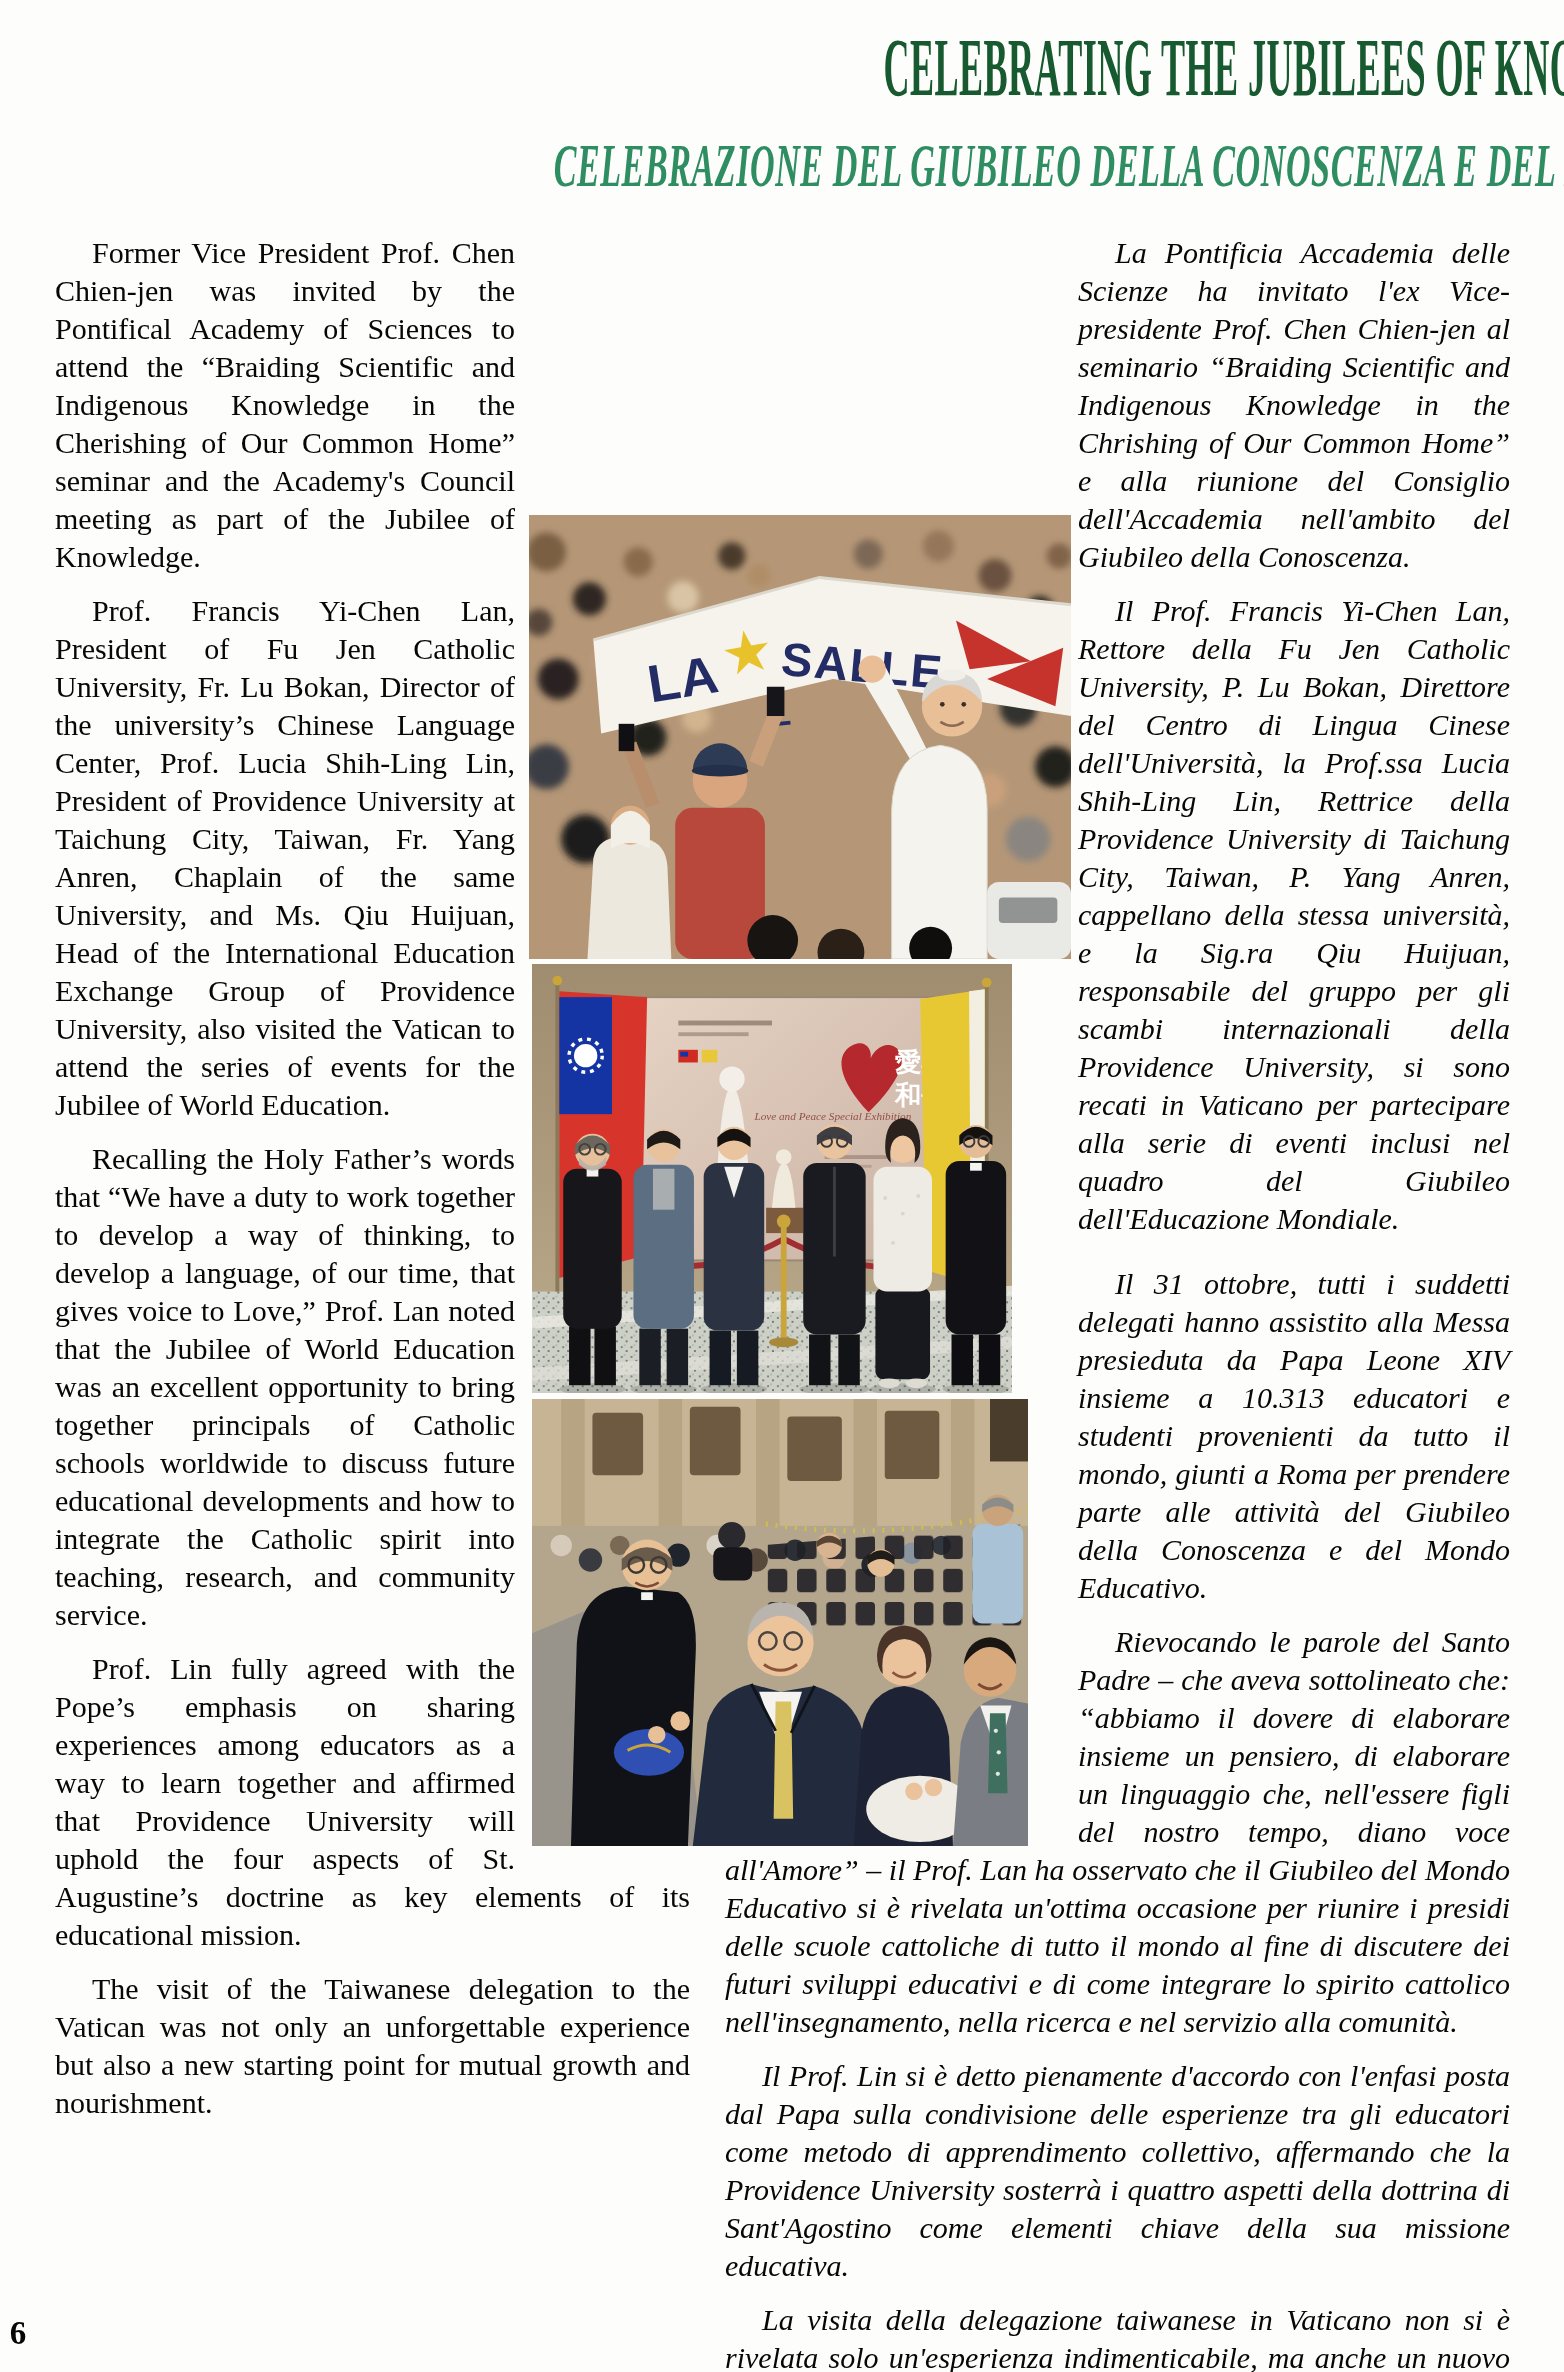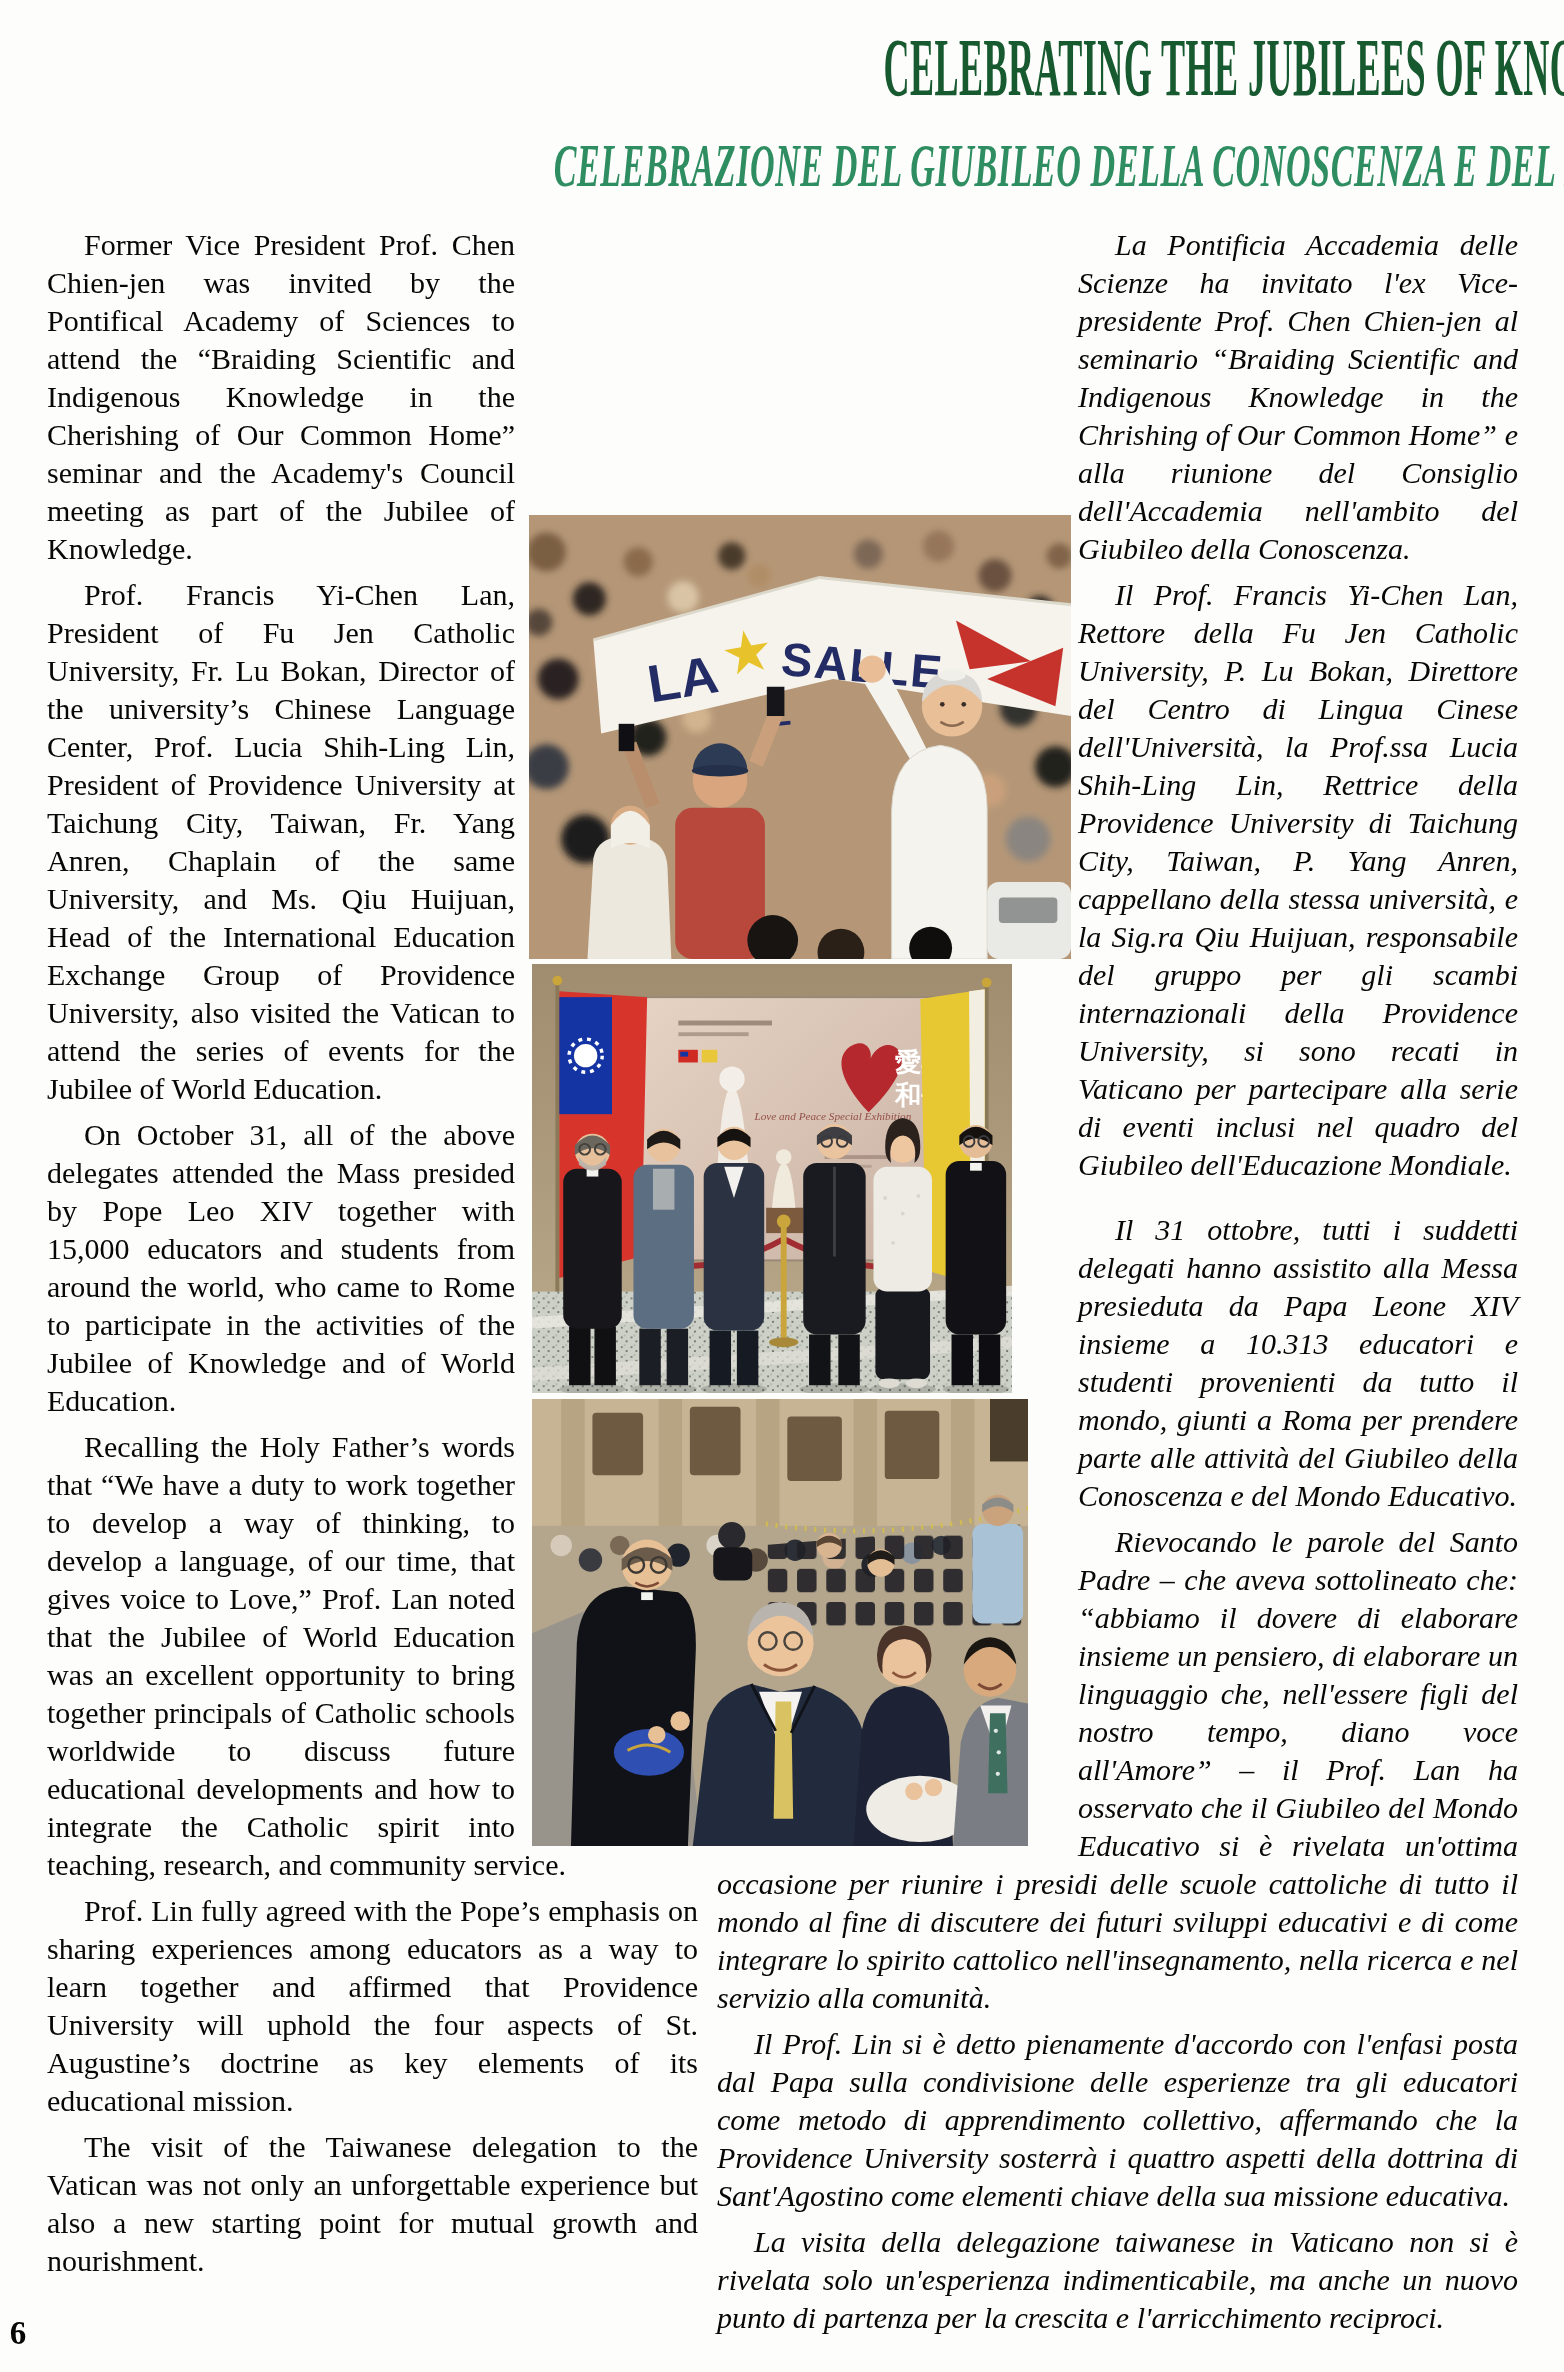--- a/index.html
+++ b/index.html
@@ -15,21 +15,21 @@
     color:#185a30; letter-spacing:1px;
   }
   .subtitle-row{position:absolute; left:0; top:133px; width:1564px; text-align:center; margin:0;}
   .subtitle-row .squeeze{
     display:inline-block; white-space:nowrap; font-weight:bold; font-style:italic;
     font-size:62px; line-height:1.05; transform:scaleX(0.55); transform-origin:50% 50%;
     color:#2e8d61; letter-spacing:1px;
   }
   
   .col{position:absolute; top:218px; text-align:justify;}
-  .col p{margin:8px; text-indent:37px;}
+  .col p{margin:16px; text-indent:37px;}
   .col-en{left:39px; width:667px; font-size:30px; line-height:38px;}
   .col-it{left:709px; width:817px; font-size:30px; line-height:38px; font-style:italic;}
   .col-it p.para-gap{margin-top:27px;}
   .spacer-en{float:right; width:191px; height:1331px; margin-top:296px;}
   .spacer-it{float:left;  width:369px; height:1331px; margin-top:296px;}
   
   figure.photo{position:absolute; margin:0; padding:0;}
   figure.photo svg{display:block; width:100%; height:100%;}
   .photo-1{left:529px; top:515px; width:542px; height:444px;}
   .photo-2{left:532px; top:964px; width:480px; height:429px;}
@@ -44,21 +44,20 @@
 
 <div class="page">
 
   <h1 class="title-row"><span class="squeeze">CELEBRATING THE JUBILEES OF KNOWLEDGE AND OF WORLD EDUCATION</span></h1>
   <h2 class="subtitle-row"><span class="squeeze">CELEBRAZIONE DEL GIUBILEO DELLA CONOSCENZA E DEL MONDO EDUCATIVO</span></h2>
 
   <section class="col col-en">
     <div class="spacer-en"></div>
     <p>Former Vice President Prof. Chen Chien-jen was invited by the Pontifical Academy of Sciences to attend the “Braiding Scientific and Indigenous Knowledge in the Cherishing of Our Common Home” seminar and the Academy's Council meeting as part of the Jubilee of Knowledge.</p>
     <p>Prof. Francis Yi-Chen Lan, President of Fu Jen Catholic University, Fr. Lu Bokan, Director of the university’s Chinese Language Center, Prof. Lucia Shih-Ling Lin, President of Providence University at Taichung City, Taiwan, Fr. Yang Anren, Chaplain of the same University, and Ms. Qiu Huijuan, Head of the International Education Exchange Group of Providence University, also visited the Vatican to attend the series of events for the Jubilee of World Education.</p>
-    <p>On October 31, all of the above delegates attended the Mass presided by Pope Leo XIV together with 15,000 educators and students from around the world, who came to Rome to participate in the activities of the Jubilee of Knowledge and of World Education.</p>
     <p>Recalling the Holy Father’s words that “We have a duty to work together to develop a way of thinking, to develop a language, of our time, that gives voice to Love,” Prof. Lan noted that the Jubilee of World Education was an excellent opportunity to bring together principals of Catholic schools worldwide to discuss future educational developments and how to integrate the Catholic spirit into teaching, research, and community service.</p>
     <p>Prof. Lin fully agreed with the Pope’s emphasis on sharing experiences among educators as a way to learn together and affirmed that Providence University will uphold the four aspects of St. Augustine’s doctrine as key elements of its educational mission.</p>
     <p>The visit of the Taiwanese delegation to the Vatican was not only an unforgettable experience but also a new starting point for mutual growth and nourishment.</p>
   </section>
 
   <section class="col col-it">
     <div class="spacer-it"></div>
     <p>La Pontificia Accademia delle Scienze ha invitato l'ex Vice-presidente Prof. Chen Chien-jen al seminario “Braiding Scientific and Indigenous Knowledge in the Chrishing of Our Common Home” e alla riunione del Consiglio dell'Accademia nell'ambito del Giubileo della Conoscenza.</p>
     <p>Il Prof. Francis Yi-Chen Lan, Rettore della Fu Jen Catholic University, P. Lu Bokan, Direttore del Centro di Lingua Cinese dell'Università, la Prof.ssa Lucia Shih-Ling Lin, Rettrice della Providence University di Taichung City, Taiwan, P. Yang Anren, cappellano della stessa università, e la Sig.ra Qiu Huijuan, responsabile del gruppo per gli scambi internazionali della Providence University, si sono recati in Vaticano per partecipare alla serie di eventi inclusi nel quadro del Giubileo dell'Educazione Mondiale.</p>
     <p class="para-gap">Il 31 ottobre, tutti i suddetti delegati hanno assistito alla Messa presieduta da Papa Leone XIV insieme a 10.313 educatori e studenti provenienti da tutto il mondo, giunti a Roma per prendere parte alle attività del Giubileo della Conoscenza e del Mondo Educativo.</p>

